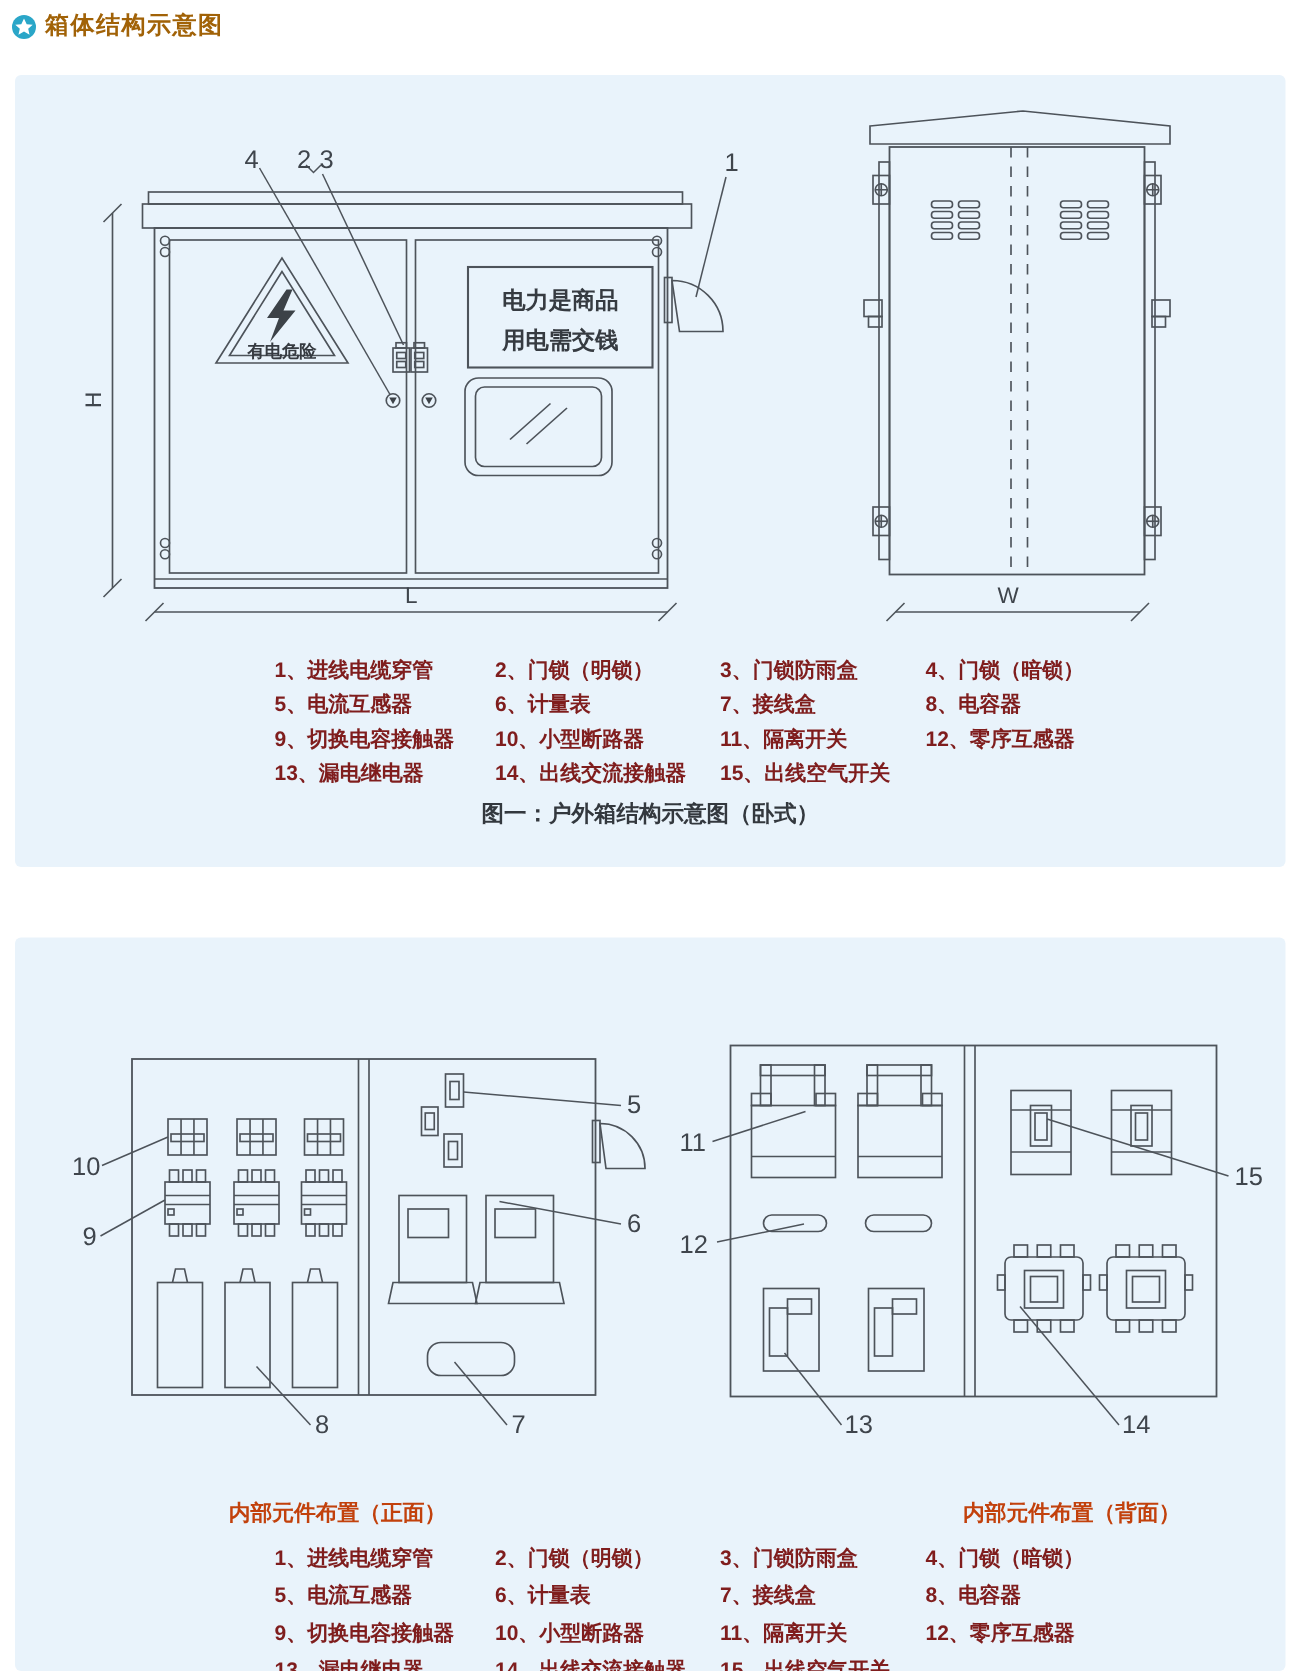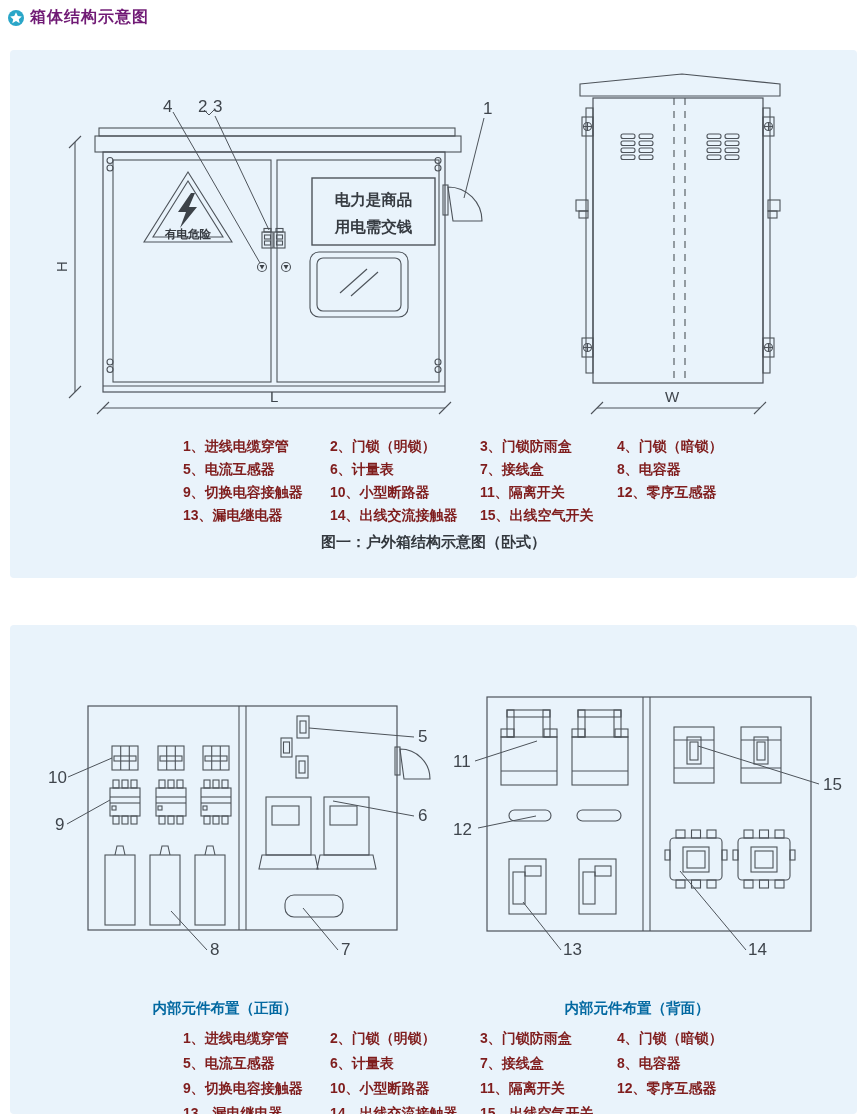--- a/index.html
+++ b/index.html
@@ -1,36 +1,36 @@
 <!DOCTYPE html>
 <html><head>
 <meta charset="utf-8">
 <style>
   html,body{margin:0;padding:0;background:#fff;}
   .page{position:relative;width:867px;height:1114px;background:#ffffff;overflow:hidden;
         font-family:"Liberation Sans", sans-serif;}
   .header{position:absolute;top:7px;left:8px;display:flex;align-items:center;gap:6px;}
-  .title{margin:0;font-size:16px;font-weight:bold;color:#701a75;letter-spacing:1px;}
+  .title{margin:0;font-size:16px;font-weight:bold;color:#a16207;letter-spacing:1px;}
   .panel{position:absolute;left:10px;width:847px;background:#e9f3fb;border-radius:4px;}
   .panel1{top:50px;height:528px;}
   .panel2{top:625px;height:489px;}
   svg.drawing{position:absolute;top:0;left:0;display:block;}
   svg text{font-family:"Liberation Sans", sans-serif;fill:#3f454c;}
   .callout{font-size:17px;}
   .dimlabel{font-size:15px;}
   .legend{position:absolute;left:173px;display:grid;grid-template-columns:147px 150px 137px auto;
           row-gap:5px;font-size:14px;font-weight:600;color:#7f1d1d;white-space:nowrap;}
   .legend1{top:388px;}
   .legend2{top:405px;row-gap:7px;}
   .caption1{position:absolute;top:483px;left:0;width:100%;text-align:center;
             font-size:15px;font-weight:600;color:#33383e;}
   .caption2{position:absolute;top:374px;width:240px;text-align:center;
-            font-size:14.5px;font-weight:600;color:#0369a1;}
+            font-size:14.5px;font-weight:600;color:#c2410c;}
   .caption-front{left:95px;}
-  .caption-back{left:507px;}
+  .caption-back{left:537px;text-align:right;}
 </style>
 </head>
 <body>
 
 <div class="page">
 
   <div class="header">
     <span style="display:inline-flex;">
       <svg width="16" height="16" viewBox="0 0 16 16">
         <circle cx="8" cy="8" r="8" fill="#2aa6c8"></circle>

